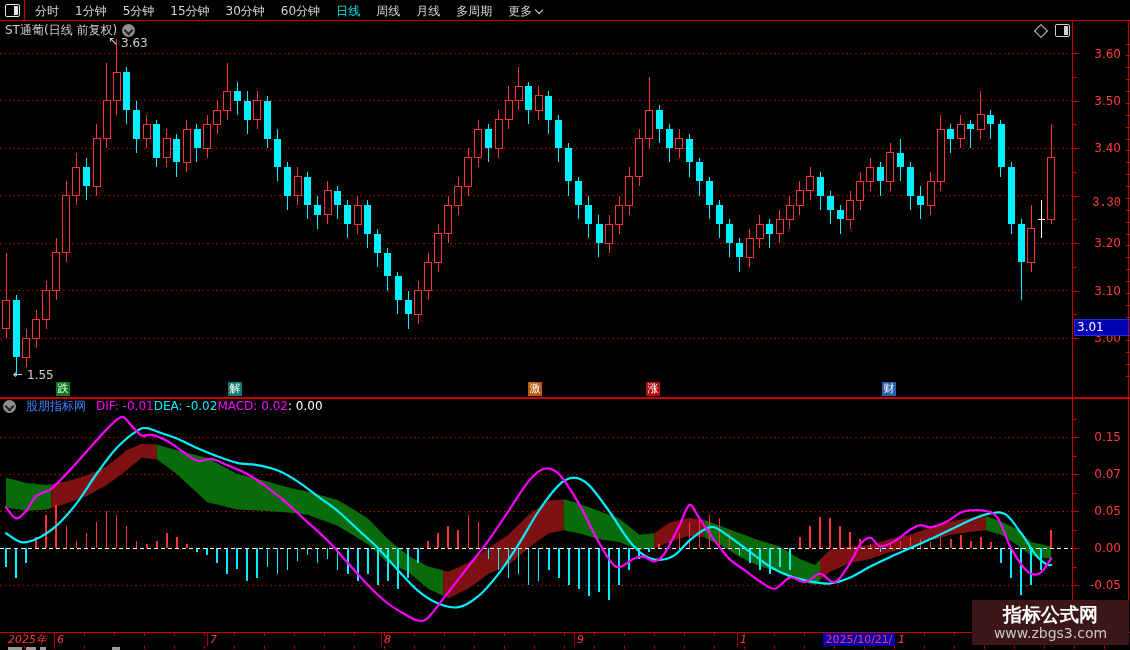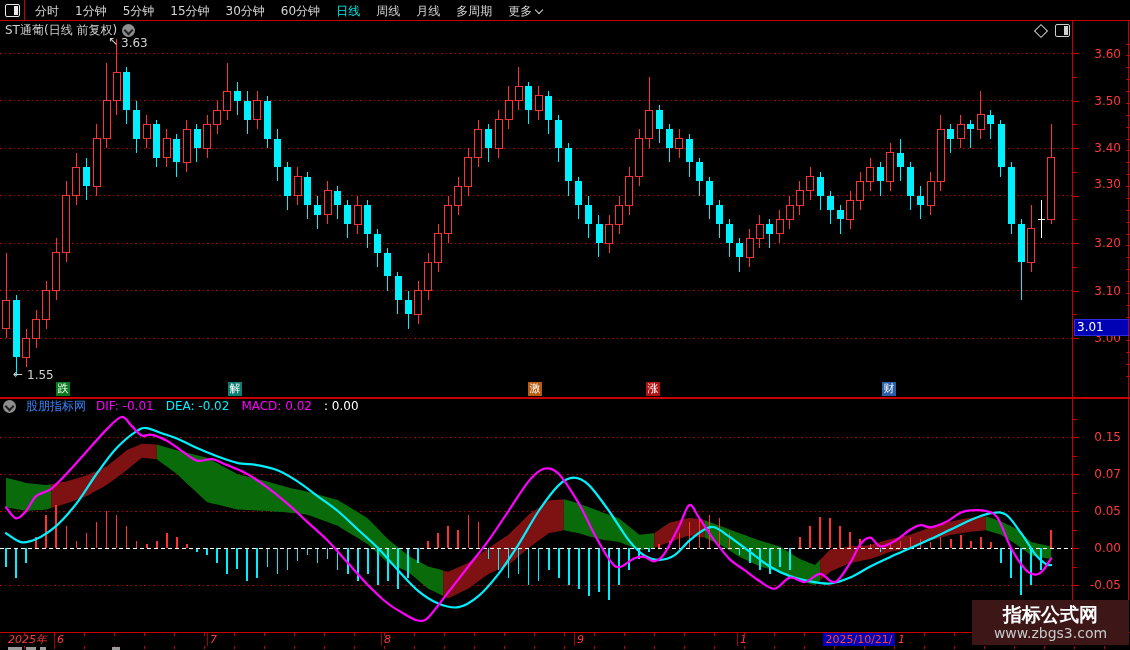--- a/index.html
+++ b/index.html
@@ -316,21 +316,21 @@
   <span class="anno" id="anno-high-arrow" style="left: 108px; top: 34px;">↖</span>
   <span class="anno" id="anno-high" style="left: 121px; top: 36px;">3.63</span>
   <span class="anno" id="anno-low-arrow" style="left: 13px; top: 367px;">←</span>
   <span class="anno" id="anno-low" style="left: 27px; top: 368px;">1.55</span>
 
   <div class="divider"></div>
 
   <div class="ind-header">
     <span class="cicon"></span>
     <span class="ind-src">股朋指标网</span>
-    <span id="ind-values" style="display:flex;gap:12px;">
+    <span id="ind-values" style="display:flex;">
         <span style="color: rgb(255, 0, 255);">DIF: -0.01</span>
         <span style="color: rgb(0, 240, 255);">DEA: -0.02</span>
         <span style="color: rgb(255, 0, 255);">MACD: 0.02</span>
         <span style="color: rgb(255, 255, 255);">: 0.00</span>
       </span>
   </div>
 
   <div id="macd-chart"><svg width="1072" height="218" viewBox="0 0 1072 218">
         <line x1="0" y1="23.0" x2="1072" y2="23.0" stroke="#b40000" stroke-width="1" stroke-dasharray="1.5 3" shape-rendering="crispEdges"></line>
         <line x1="0" y1="60.0" x2="1072" y2="60.0" stroke="#b40000" stroke-width="1" stroke-dasharray="1.5 3" shape-rendering="crispEdges"></line>
@@ -456,21 +456,21 @@
       </svg></div>
 
   <div class="paxis" id="paxis">
     <div class="price-tag" id="price-tag" style="top: 299.25px;">3.01</div>
   <span class="paxis-label" style="top: 28px;">3.60</span>
       <div class="tick" style="left: 0px; width: 6px; height: 1px; top: 33px;"></div>
       <span class="paxis-label" style="top: 74.5px;">3.50</span>
       <div class="tick" style="left: 0px; width: 6px; height: 1px; top: 81px;"></div>
       <span class="paxis-label" style="top: 122px;">3.40</span>
       <div class="tick" style="left: 0px; width: 6px; height: 1px; top: 128px;"></div>
-      <span class="paxis-label" style="top: 158px;">3.30</span>
+      <span class="paxis-label" style="top: 177px; font-family: Liberation Mono, monospace;">3.30</span>
       <div class="tick" style="left: 0px; width: 6px; height: 1px; top: 176px;"></div>
       <span class="paxis-label" style="top: 217px;">3.20</span>
       <div class="tick" style="left: 0px; width: 6px; height: 1px; top: 223px;"></div>
       <span class="paxis-label" style="top: 264.5px;">3.10</span>
       <div class="tick" style="left: 0px; width: 6px; height: 1px; top: 271px;"></div>
       <span class="paxis-label" style="top: 312px;">3.00</span>
       <div class="tick" style="left: 0px; width: 6px; height: 1px; top: 318px;"></div>
       <div class="tick" style="left: 0px; width: 4px; height: 1px; top: 294px;"></div>
       <div class="tick" style="left: 0px; width: 4px; height: 1px; top: 271px;"></div>
       <div class="tick" style="left: 0px; width: 4px; height: 1px; top: 247px;"></div>

